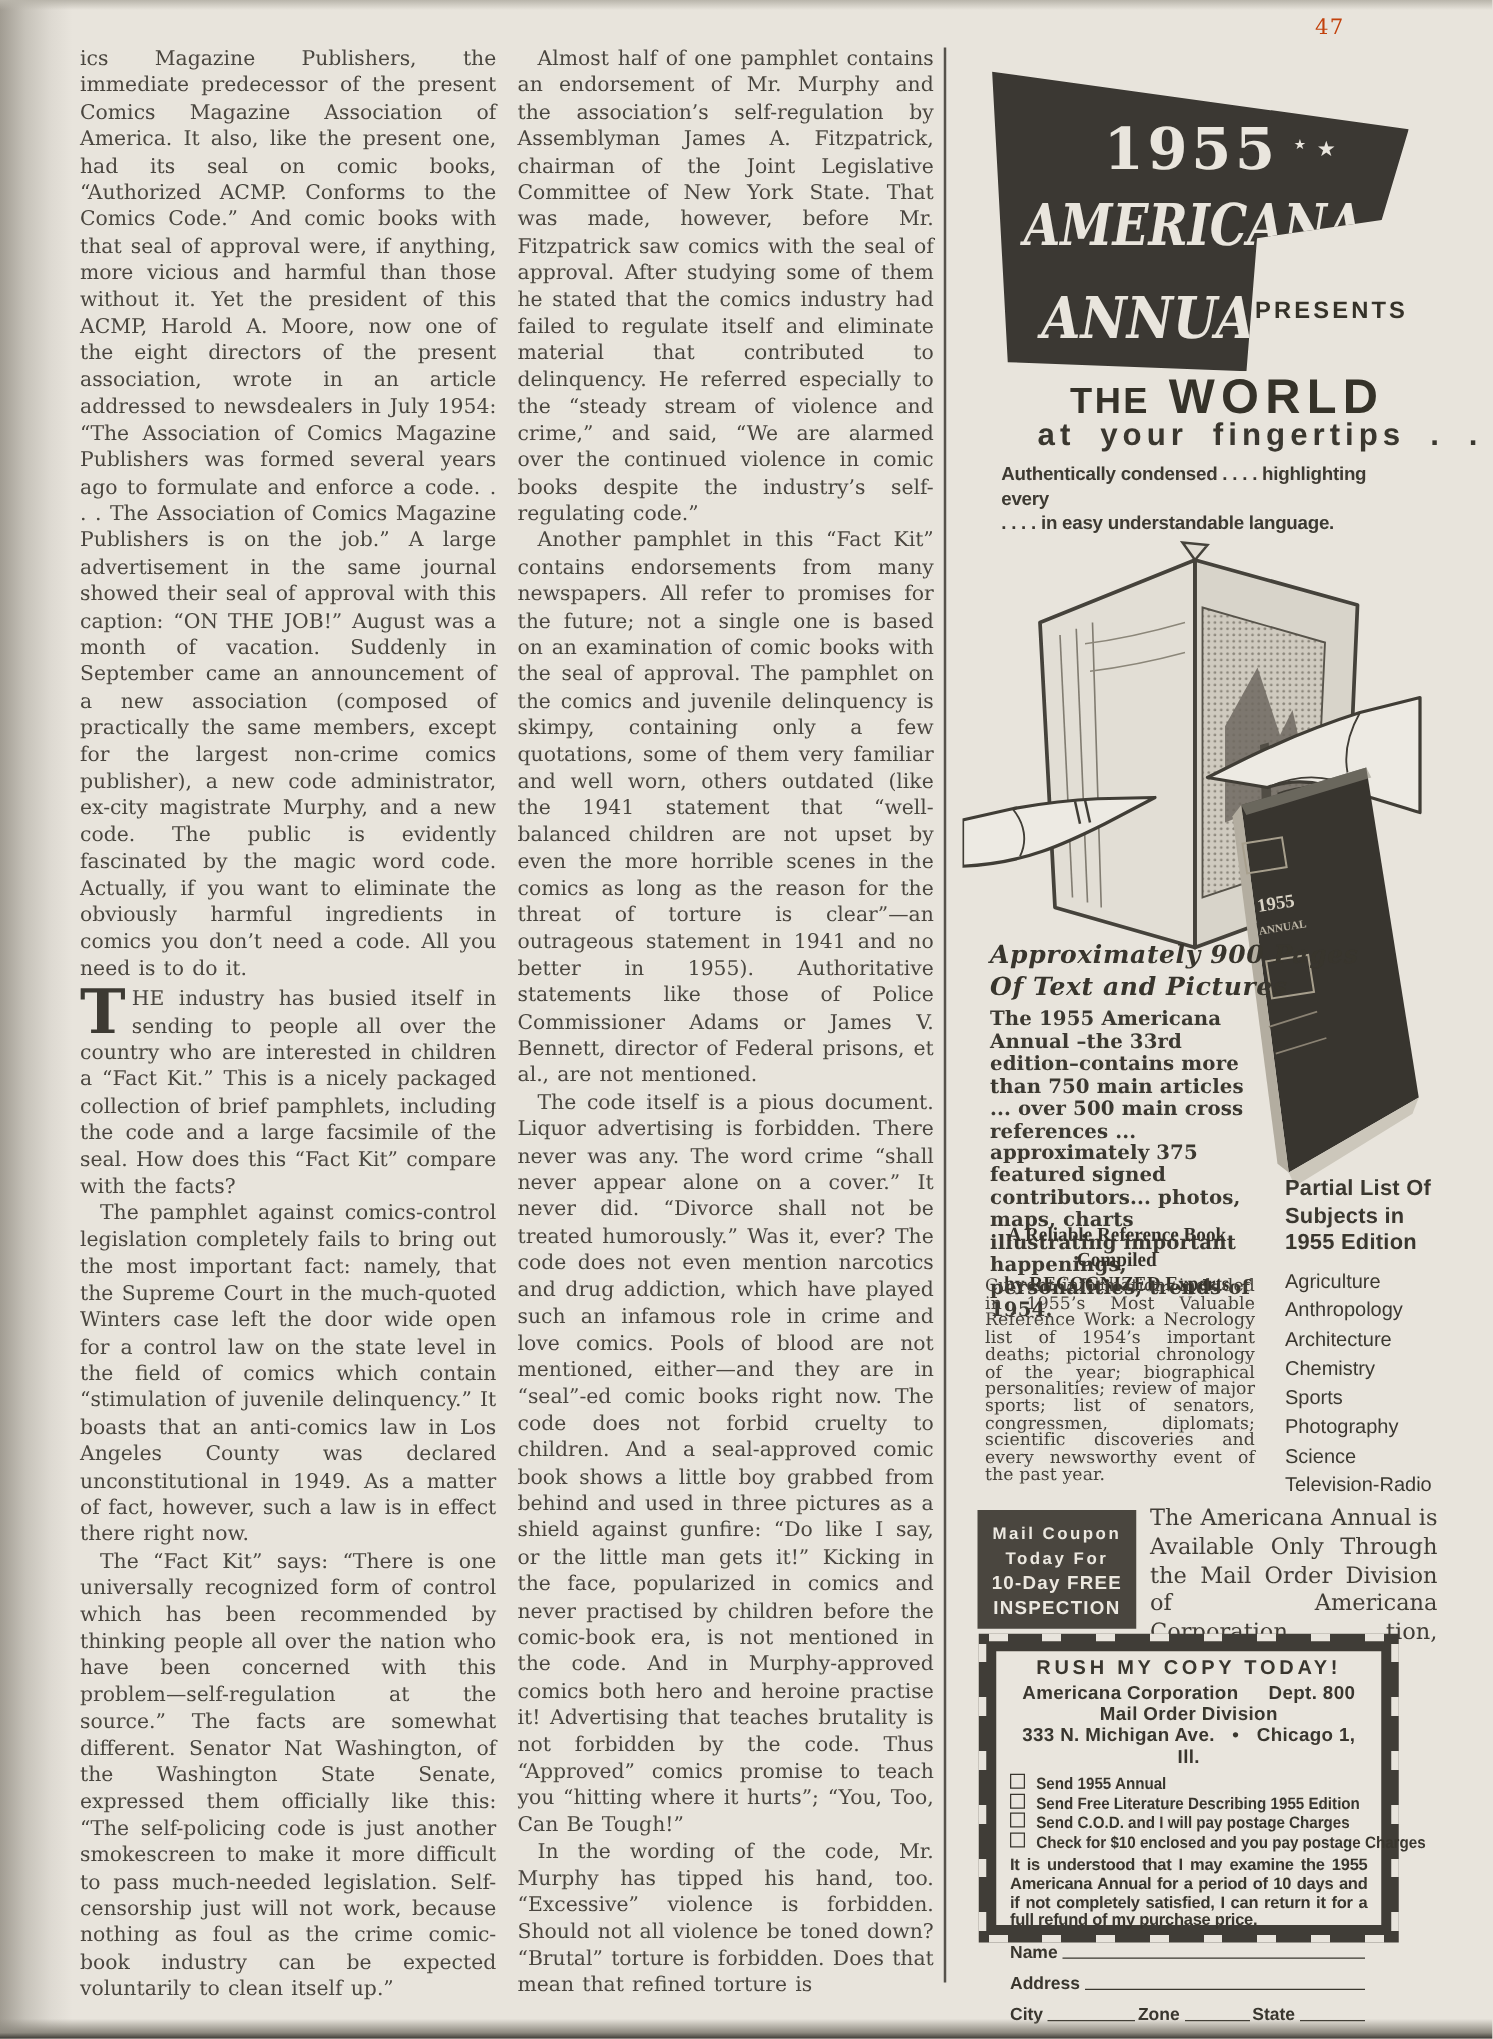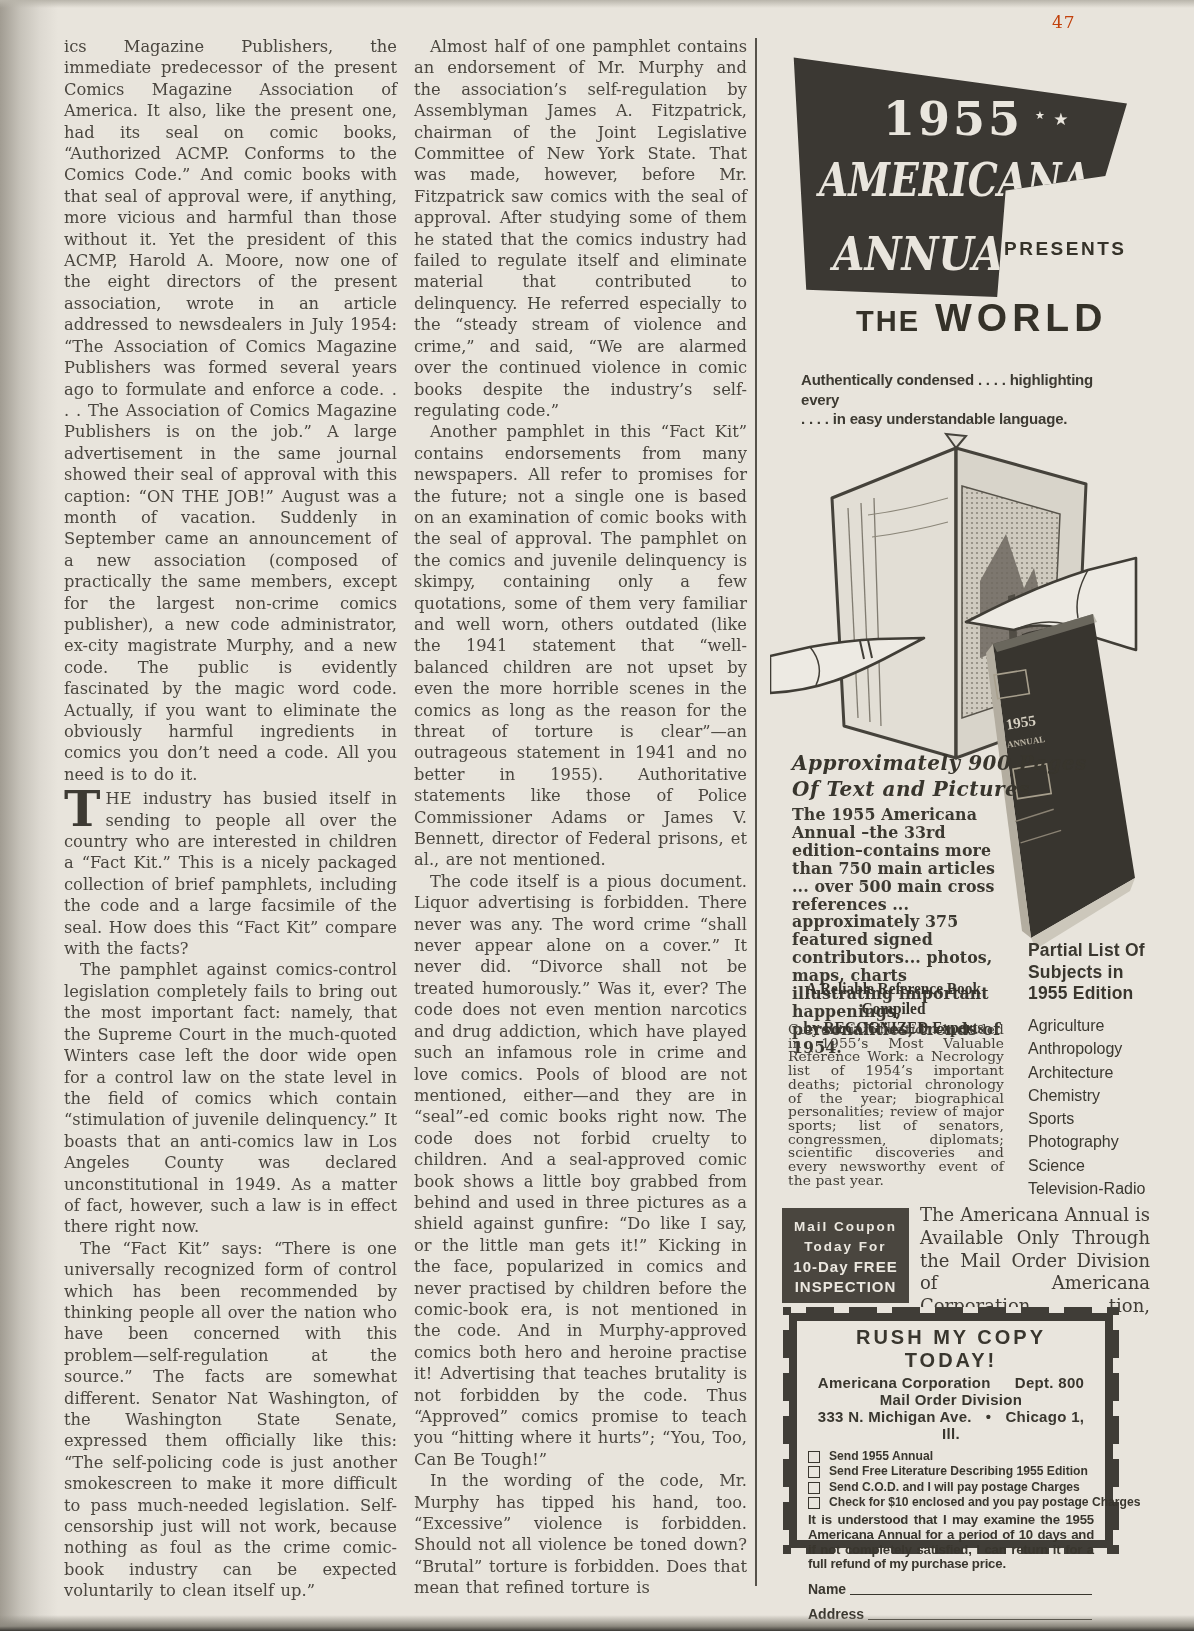--- a/index.html
+++ b/index.html
@@ -88,27 +88,27 @@
   .perf.t { left:8px; right:8px; top:0; height:6px;
     background:repeating-linear-gradient(90deg,#e8e4dc 0 15px,rgba(0,0,0,0) 15px 43px); }
   .perf.b { left:8px; right:8px; bottom:0; height:6px;
     background:repeating-linear-gradient(90deg,#e8e4dc 0 15px,rgba(0,0,0,0) 15px 43px); }
   .perf.l { top:8px; bottom:8px; left:0; width:6px;
     background:repeating-linear-gradient(180deg,#e8e4dc 0 15px,rgba(0,0,0,0) 15px 43px); }
   .perf.r { top:8px; bottom:8px; right:0; width:6px;
     background:repeating-linear-gradient(180deg,#e8e4dc 0 15px,rgba(0,0,0,0) 15px 43px); }
   .coupon-inner { position:absolute; left:14px; top:14px; right:14px; bottom:14px;
     background:#e9e5dd; padding:5px 11px 4px 11px; box-sizing:border-box; color:#39362e; }
-  .c-head { text-align:center; font-size:20px; font-weight:bold; letter-spacing:3px; }
+  .c-head { text-align:center; font-size:16px; font-weight:bold; letter-spacing:3px; }
   .c-row2 { text-align:center; font-size:15px; font-weight:bold; letter-spacing:0.3px; margin-top:2px; }
   .c-dept { margin-left:24px;text-align:right; }
   .c-center { text-align:center; font-size:15px; font-weight:bold; letter-spacing:0.3px; }
   .c-addr .dot { margin:0 14px; }
   .c-opts { margin-top:5px; }
-  .c-opt { display:flex; align-items:flex-end; height:15.5px; }
+  .c-opt { display:flex; align-items:flex-start; height:15.5px; }
   .cbox { width:10px; height:10px; border:1.6px solid #39362e; margin-right:9px; flex:none; }
   .c-opt-label { font-size:13.2px; font-weight:bold; white-space:nowrap;
     transform:scaleX(0.92); transform-origin:left; }
   .c-terms { margin-top:4px; font-size:13.2px; font-weight:bold; line-height:14.8px;
     text-align:justify; letter-spacing:-0.2px; }
   .c-field { display:flex; align-items:flex-end; margin-top:9px; font-size:14px; font-weight:bold; }
   .c-field .lbl { flex:none; }
   .fline { flex:1; border-bottom:1.6px solid #39362e; margin:0 2px 2px 4px; height:10px; }
   .fline.short { flex:0 0 52px; }
 </style>
@@ -148,20 +148,21 @@
       </div>
       <div class="banner-americana">AMERICANA</div>
       <div class="banner-annual">ANNUAL</div>
     </div>
     <div class="presents">PRESENTS</div>
 
     <div class="world-line">
       <span class="the">THE</span>
       <span class="world">WORLD</span>
     </div>
+    <div class="fingertips">at your fingertips . .</div>
 
     <div class="tagline">
       <div>Authentically condensed . . . . highlighting every</div>
       <div>. . . . in easy understandable language.</div>
     </div>
 
     <svg class="openbook" width="368" height="356" viewBox="0 0 368 356">
       <defs>
         <pattern id="ht" width="5" height="5" patternUnits="userSpaceOnUse">
           <rect width="5" height="5" fill="#cfcabf"></rect>

